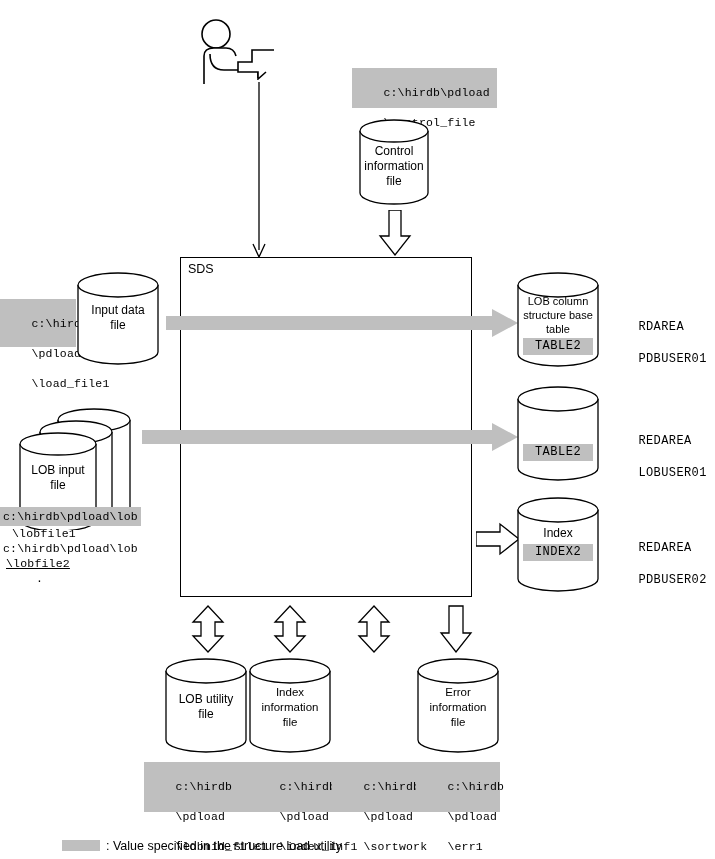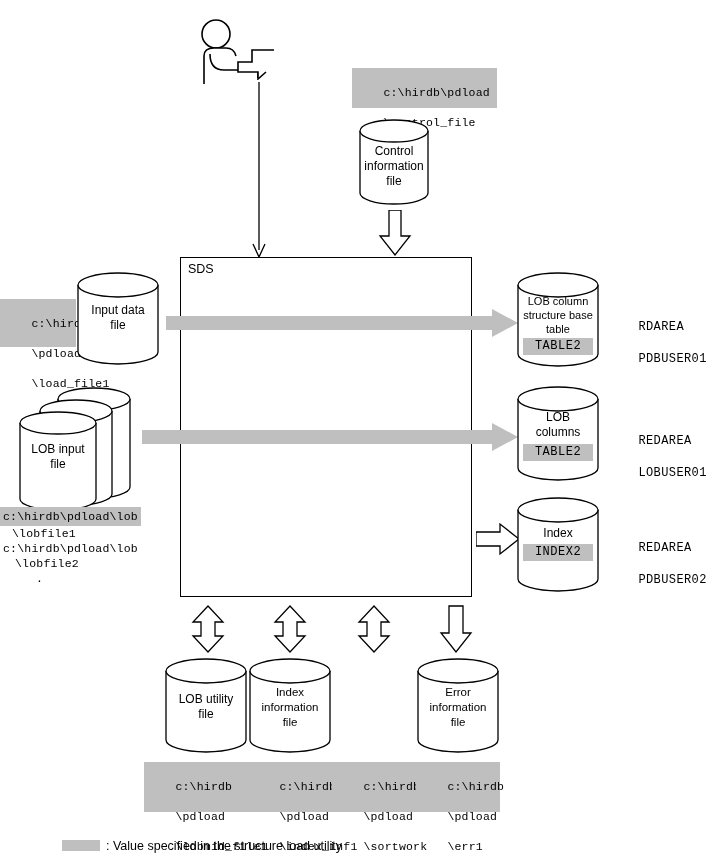--- a/index.html
+++ b/index.html
@@ -186,40 +186,40 @@
       <span>file</span>
     </div>
   </div>
 
   <div class="abs" style="left:166px; top:309px; width:352px; height:28px;">
     <svg class="fatarrow" width="352" height="28" viewBox="0 0 352 28">
       <path d="M0 7 L326 7 L326 0 L352 14 L326 28 L326 21 L0 21 Z" fill="#bfbfbf"></path>
     </svg>
   </div>
 
-  <div class="abs cyl" style="left:14px; top:387px; width:124px; height:122px;">
+  <div class="abs cyl" style="left:14px; top:408px; width:124px; height:122px;">
     <svg width="124" height="122" viewBox="0 0 124 122">
       <path d="M44 12 L44 100 A36 11 0 0 0 116 100 L116 12" fill="#fff" stroke="#000" stroke-width="1.3"></path>
       <ellipse cx="80" cy="12" rx="36" ry="11" fill="#fff" stroke="#000" stroke-width="1.3"></ellipse>
       <path d="M26 24 L26 107 A36 11 0 0 0 98 107 L98 24" fill="#fff" stroke="#000" stroke-width="1.3"></path>
       <ellipse cx="62" cy="24" rx="36" ry="11" fill="#fff" stroke="#000" stroke-width="1.3"></ellipse>
       <path d="M6 36 L6 112 A38 11 0 0 0 82 112 L82 36" fill="#fff" stroke="#000" stroke-width="1.3"></path>
       <ellipse cx="44" cy="36" rx="38" ry="11" fill="#fff" stroke="#000" stroke-width="1.3"></ellipse>
     </svg>
     <div class="cyl-label" style="top:55px; left:6px; width:76px;">
       <span>LOB input</span><br>
       <span>file</span>
     </div>
   </div>
 
   <div class="abs" style="left:0px; top:506px; width:160px;">
     <div class="pathbox" style="display:inline-block;">c:\hirdb\pdload\lob</div>
     <div class="pathplain" style="padding-left:12px;">\lobfile1</div>
     <div class="pathplain" style="padding-left:3px;">c:\hirdb\pdload\lob</div>
-    <div class="pathplain" style="padding-left:15px;">\lobfile2</div>
+    <div class="pathplain" style="padding-left:6px;text-decoration:underline;">\lobfile2</div>
     <div class="pathplain" style="padding-left:36px;">.</div>
   </div>
 
   <div class="abs" style="left:142px; top:423px; width:376px; height:28px;">
     <svg class="fatarrow" width="376" height="28" viewBox="0 0 376 28">
       <path d="M0 7 L350 7 L350 0 L376 14 L350 28 L350 21 L0 21 Z" fill="#bfbfbf"></path>
     </svg>
   </div>
 
   <div class="abs cyl" style="left:516px; top:272px; width:84px; height:96px;">
@@ -239,24 +239,20 @@
   <div class="abs arealabel" style="left:608px; top:303px;">
     <span>RDAREA</span><br>
     <span>PDBUSER01</span>
   </div>
 
   <div class="abs cyl" style="left:516px; top:386px; width:84px; height:96px;">
     <svg width="84" height="96" viewBox="0 0 84 96">
       <path d="M2 13 L2 82 A40 12 0 0 0 82 82 L82 13" fill="#fff" stroke="#000" stroke-width="1.3"></path>
       <ellipse cx="42" cy="13" rx="40" ry="12" fill="#fff" stroke="#000" stroke-width="1.3"></ellipse>
     </svg>
-    <div class="cyl-label" style="top:24px;">
-      <span>LOB</span><br>
-      <span>columns</span>
-    </div>
     <div class="cyl-label" style="top:58px;">
       <span class="cyl-tag">TABLE2</span>
     </div>
   </div>
   <div class="abs arealabel" style="left:608px; top:417px;">
     <span>REDAREA</span><br>
     <span>LOBUSER01</span>
   </div>
 
   <div class="abs" style="left:476px; top:522px; width:44px; height:34px;">

